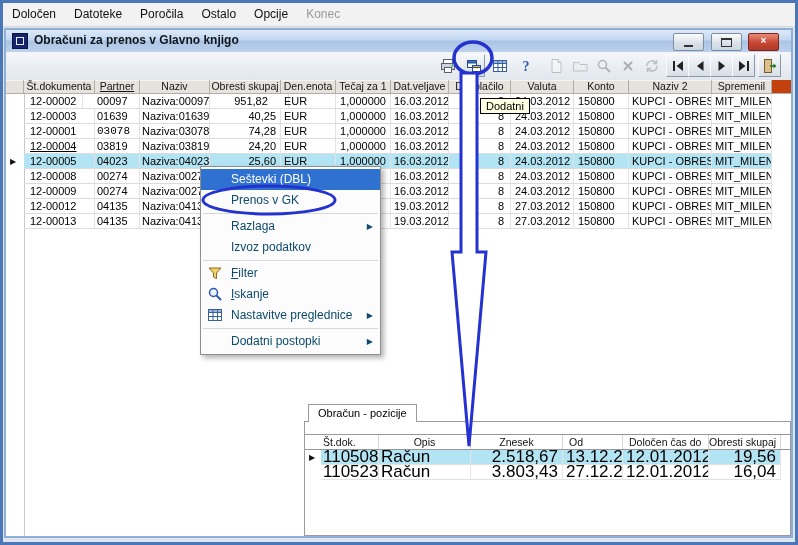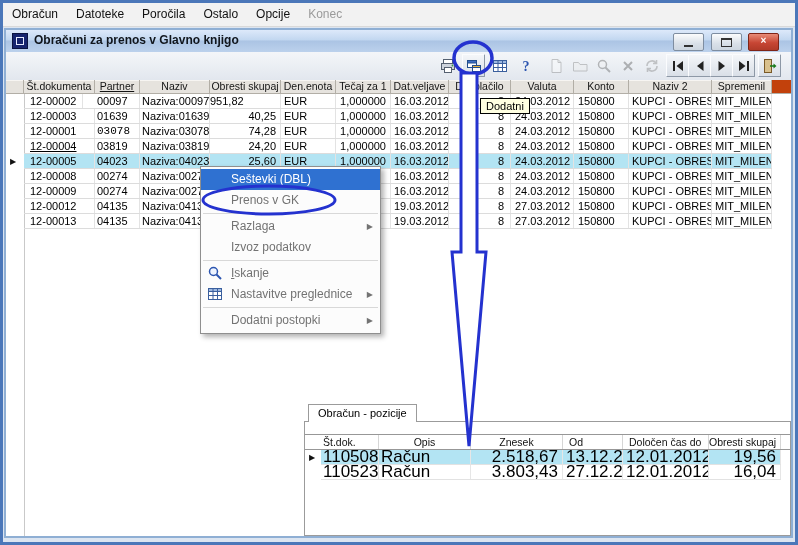--- a/index.html
+++ b/index.html
@@ -63,41 +63,41 @@
       box-sizing:border-box;white-space:nowrap;overflow:hidden;}
   .p-rows{position:absolute;left:0;top:28px;right:0;bottom:0;}
   .p-row{position:absolute;left:16px;width:460px;height:14px;border-bottom:1px solid #e2e2e2;}
   .p-row.sel{background:#b3e4f3;}
   .p-cell{position:absolute;top:0;height:14px;line-height:14px;font-size:17px;color:#000;white-space:nowrap;overflow:hidden;
       border-right:1px solid #e6e6e6;box-sizing:border-box;}
 
   
   .cmenu{position:absolute;left:200px;top:166px;width:181px;background:#fcfcfc;border:1px solid #8f8f8f;
       box-shadow:3px 3px 5px rgba(0,0,0,.3);padding:2px 0;z-index:90;box-sizing:border-box;}
-  .mitem{position:relative;height:21px;line-height:21px;padding-left:30px;font-size:12px;color:#737373;white-space:nowrap;}
+  .mitem{position:relative;height:21px;line-height:21px;padding-left:30px;font-size:12px;color:#0c4a6e;white-space:nowrap;}
   .mitem.hl{background:#2f71d1;color:#fff;}
   .msep{height:1px;background:#d8d8d8;margin:2px 2px;}
   .mic{position:absolute;left:6px;top:2px;width:16px;height:16px;}
   .mic svg{width:16px;height:16px;display:block;}
   .subarrow{position:absolute;right:7px;top:0;font-size:8px;}
   .mlabel{display:inline-block;}
   .accel::first-letter{text-decoration:underline;}
 
   
   .tooltip{position:absolute;left:480px;top:98px;background:#ffffe1;border:1px solid #000;
       font-size:11px;padding:1px 5px;z-index:130;white-space:nowrap;}
   .annot{position:absolute;left:0;top:0;z-index:150;pointer-events:none;}
 </style>
 </head>
 <body>
 
 <div class="bg"></div>
 
 <div class="menubar">
-  <span class="mbar-item">Obračun</span><span class="mbar-item">Datoteke</span><span class="mbar-item">Poročila</span><span class="mbar-item">Ostalo</span><span class="mbar-item">Opcije</span><span class="mbar-item dis">Konec</span>
+  <span class="mbar-item">Določen</span><span class="mbar-item">Datoteke</span><span class="mbar-item">Poročila</span><span class="mbar-item">Ostalo</span><span class="mbar-item">Opcije</span><span class="mbar-item dis">Konec</span>
 </div>
 
 <div class="win">
   <div class="titlebar">
     <span class="appicon"></span>
     <span class="title">Obračuni za prenos v Glavno knjigo</span>
     <span class="winbtns">
       <span class="wb"><span class="g-min"></span></span>
       <span class="wb"><span class="g-max"></span></span>
       <span class="wb close">×</span>
@@ -235,21 +235,21 @@
         <div class="h-cell" style="left: 505px; width: 63px;">Valuta</div>
         <div class="h-cell" style="left: 568px; width: 55px;">Konto</div>
         <div class="h-cell" style="left: 623px; width: 83px;">Naziv 2</div>
         <div class="h-cell" style="left: 706px; width: 60px;">Spremenil</div>
       </div>
     <div id="grid-rows">
         <div class="g-row" style="top: 14px;">
           <div class="g-cell" style="left: 0px; width: 59px; text-align: left; padding-left: 6px;">12-00002</div>
           <div class="g-cell" style="left: 71px; width: 45px; text-align: left; padding-left: 2px;">00097</div>
           <div class="g-cell" style="left: 116px; width: 70px; text-align: left; padding-left: 2px;">Naziva:00097</div>
-          <div class="g-cell" style="left: 186px; width: 71px; text-align: left; padding-right: 4px;">951,82</div>
+          <div class="g-cell" style="left: 194px; width: 71px; text-align: center; padding-right: 4px;">951,82</div>
           <div class="g-cell" style="left: 257px; width: 55px; text-align: left; padding-left: 3px;">EUR</div>
           <div class="g-cell" style="left: 312px; width: 55px; text-align: right; padding-right: 4px;">1,000000</div>
           <div class="g-cell" style="left: 367px; width: 58px; text-align: left; padding-left: 3px;">16.03.2012</div>
           <div class="g-cell" style="left: 425px; width: 62px; text-align: right; padding-right: 6px;">8</div>
           <div class="g-cell" style="left: 487px; width: 63px; text-align: left; padding-left: 4px;">24.03.2012</div>
           <div class="g-cell" style="left: 550px; width: 55px; text-align: left; padding-left: 4px;">150800</div>
           <div class="g-cell" style="left: 605px; width: 83px; text-align: left; padding-left: 3px;">KUPCI - OBRESTI</div>
           <div class="g-cell" style="left: 688px; width: 60px; text-align: left; padding-left: 3px;">MIT_MILEN</div>
         </div>
         <div class="g-row" style="top: 29px;">
@@ -402,20 +402,25 @@
 
 <div class="cmenu" id="cmenu">
     <div class="mitem hl"><span class="mlabel">Seštevki (DBL)</span></div>
     <div class="mitem"><span class="mlabel">Prenos v GK</span></div>
     <div class="msep"></div>
     <div class="mitem"><span class="mlabel">Razlaga</span><span class="subarrow">▶</span></div>
     <div class="mitem"><span class="mlabel">Izvoz podatkov</span></div>
     <div class="msep"></div>
     <div class="mitem"><div class="mic">
         <svg viewBox="0 0 16 16">
+          <path d="M2 3h12L9.5 8v5.5l-3-1.5V8z" fill="#f3d06a" stroke="#8a6d1f"></path>
+        </svg>
+      </div><span class="mlabel accel">Filter</span></div>
+    <div class="mitem"><div class="mic">
+        <svg viewBox="0 0 16 16">
           <circle cx="6.5" cy="6.5" r="4" fill="#eef4ff" stroke="#2c55b0" stroke-width="1.5"></circle>
           <path d="M9.5 9.5L14 14" stroke="#2c55b0" stroke-width="2"></path>
         </svg>
       </div><span class="mlabel accel">Iskanje</span></div>
     <div class="mitem"><div class="mic">
         <svg viewBox="0 0 16 16">
           <rect x="1.5" y="2.5" width="13" height="11" fill="#fff" stroke="#3a5f9e"></rect>
           <rect x="1.5" y="2.5" width="13" height="3" fill="#9db8e0" stroke="#3a5f9e"></rect>
           <path d="M1.5 9.5h13M6 2.5v11M10.5 2.5v11" stroke="#3a5f9e" fill="none"></path>
         </svg>

